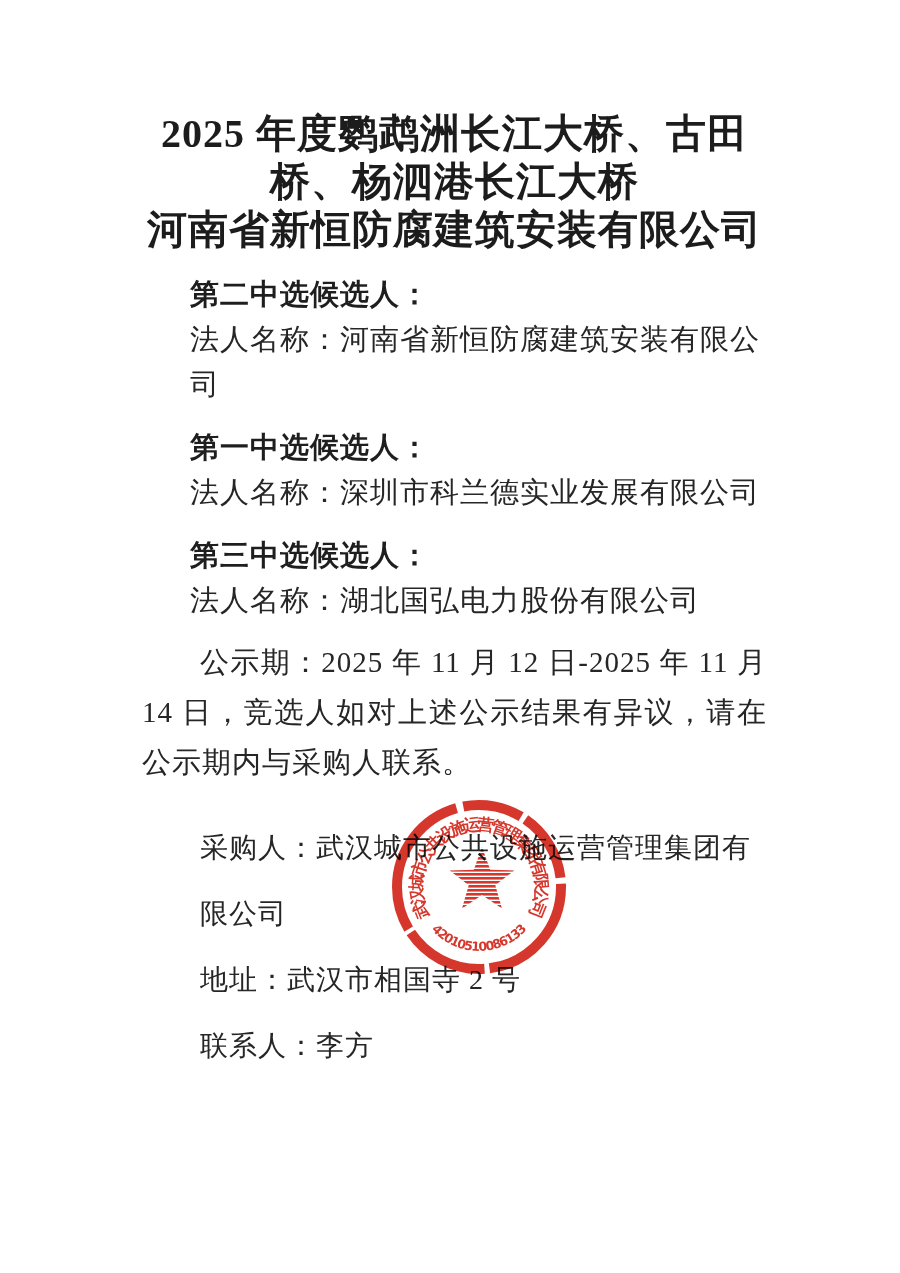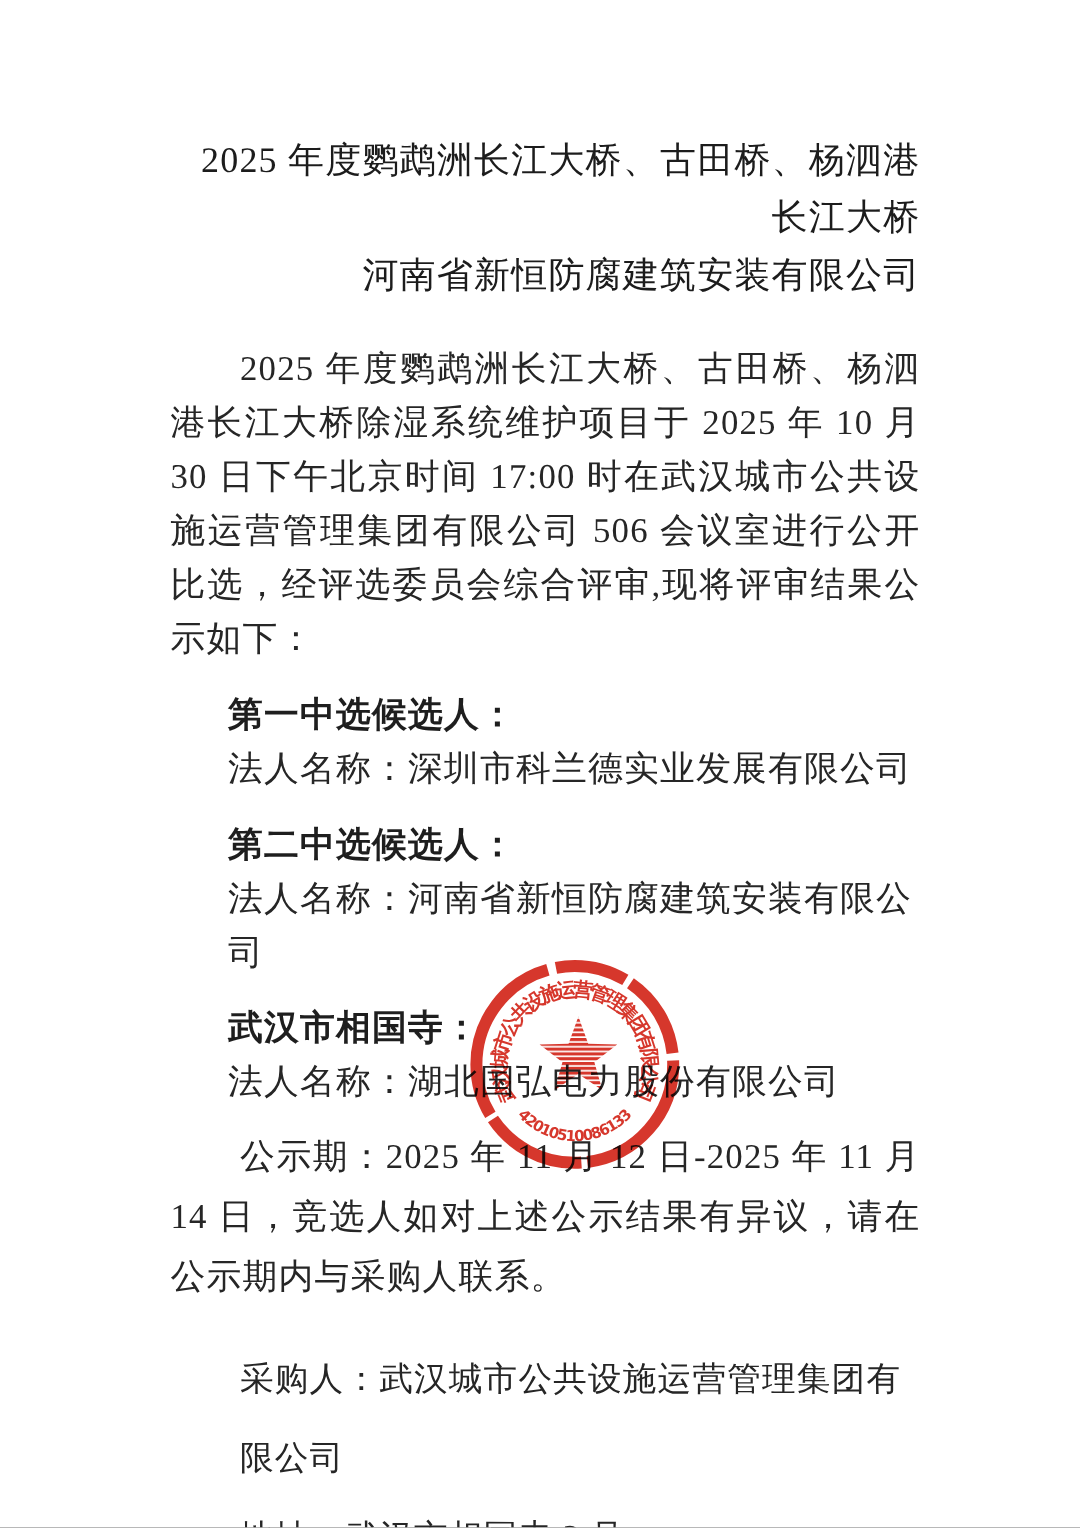--- a/index.html
+++ b/index.html
@@ -8,23 +8,23 @@
     position:relative;
     width:900px; height:1273px;
     margin:0 auto;
     background:#ffffff;
     font-family:"Liberation Serif","DejaVu Serif",serif;
     color:#262626;
     overflow:hidden;
   }
   .content { padding:110px 133px 0 142px; }
   .doc-title {
-    text-align:right;
-    font-weight:normal;
-    font-size:30px;
+    text-align:center;
+    font-weight:bold;
+    font-size:40px;
     line-height:48px;
     color:#1c1c1c;
     letter-spacing:1px;
   }
   .para {
     font-size:29px;
     line-height:45px;
     text-align:justify;
     text-align-last:left;
     letter-spacing:1px;
@@ -66,34 +66,33 @@
 <body>
 
 <div class="page">
   <div class="content">
 
     <div class="doc-title">
       <div>2025 年度鹦鹉洲长江大桥、古田桥、杨泗港长江大桥</div>
       <div>河南省新恒防腐建筑安装有限公司</div>
     </div>
 
-    <p class="para indent intro">2025 年度鹦鹉洲长江大桥、古田桥、杨泗港长江大桥除湿系统维护项目于 2025 年 10 月 30 日下午北京时间 17:00 时在武汉城市公共设施运营管理集团有限公司 506 会议室进行公开比选，经评选委员会综合评审,现将评审结果公示如下：</p>
+
+    <div>
+      <div class="candidate-heading">第二中选候选人：</div>
+      <div class="legal-name">法人名称：河南省新恒防腐建筑安装有限公司</div>
+    </div>
 
     <div>
       <div class="candidate-heading">第一中选候选人：</div>
       <div class="legal-name">法人名称：深圳市科兰德实业发展有限公司</div>
     </div>
 
     <div>
-      <div class="candidate-heading">第二中选候选人：</div>
-      <div class="legal-name">法人名称：河南省新恒防腐建筑安装有限公司</div>
-    </div>
-
-    <div>
-      <div class="candidate-heading">武汉市相国寺：</div>
+      <div class="candidate-heading">第三中选候选人：</div>
       <div class="legal-name">法人名称：湖北国弘电力股份有限公司</div>
     </div>
 
     <p class="para indent publicity">公示期：2025 年 11 月 12 日-2025 年 11 月 14 日，竞选人如对上述公示结果有异议，请在公示期内与采购人联系。</p>
 
     <div class="contact">
       <div class="contact-line">采购人：武汉城市公共设施运营管理集团有限公司</div>
       <div class="contact-line">地址：武汉市相国寺 2 号</div>
       <div class="contact-line">联系人：李方</div>
 

